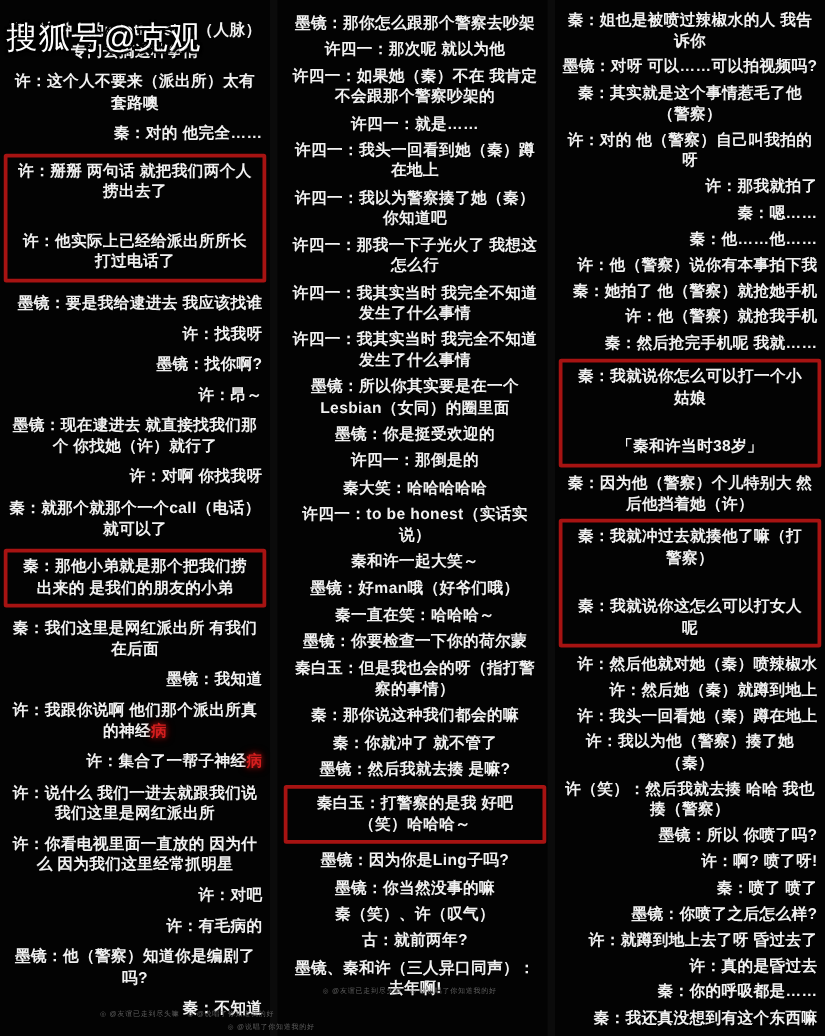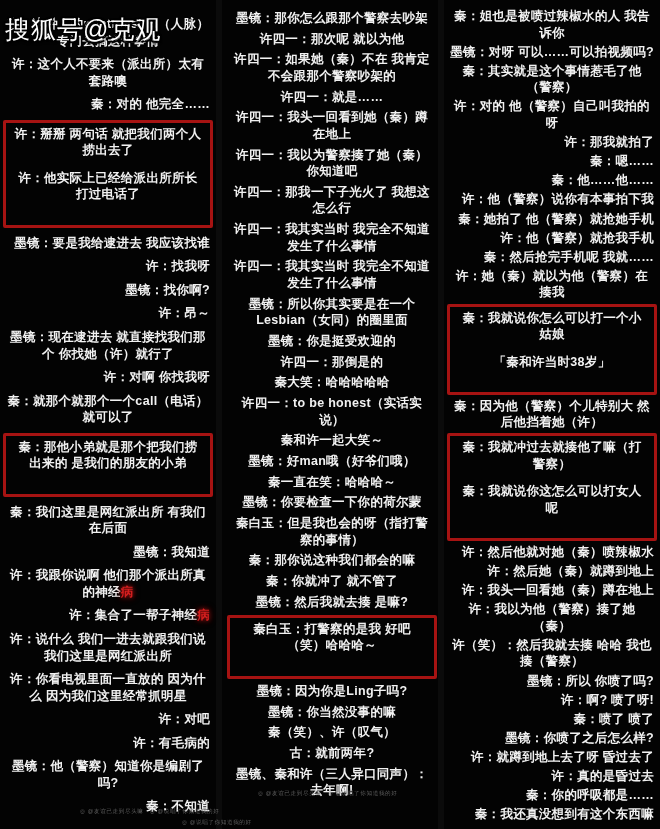--- a/index.html
+++ b/index.html
@@ -27,24 +27,24 @@
     font-weight:bold;
     font-size:12.5px;
     line-height:1.32;
     color:#f1f1f1;
     padding:0 4px;
     letter-spacing:0.3px;
   }
   .redbox{
     border:3px solid #a61312;
     border-radius:2px;
-    padding:3px 3px 22px;
+    padding:3px 3px 5px;
     margin:0 1px;
     display:flex;flex-direction:column;
-    gap:11px;
+    gap:23px;
     align-self:stretch;
   }
   .redmark{
     color:#d41f1f;
     text-shadow:0 0 4px #8e0e0e,0 0 7px #7a0c0c;
   }
   .top-watermark{
     position:absolute;left:5px;top:13px;
     font-size:25px;font-weight:normal;color:#fdfdfd;
     letter-spacing:1px;
@@ -134,21 +134,20 @@
       <div class="msg">墨镜：对呀 可以……可以拍视频吗?</div>
       <div class="msg">秦：其实就是这个事情惹毛了他（警察）</div>
       <div class="msg">许：对的 他（警察）自己叫我拍的呀</div>
       <div class="msg">许：那我就拍了</div>
       <div class="msg">秦：嗯……</div>
       <div class="msg">秦：他……他……</div>
       <div class="msg">许：他（警察）说你有本事拍下我</div>
       <div class="msg">秦：她拍了 他（警察）就抢她手机</div>
       <div class="msg">许：他（警察）就抢我手机</div>
       <div class="msg">秦：然后抢完手机呢 我就……</div>
-      <div class="msg">许：她（秦）就以为他（警察）在揍我</div>
       <div class="redbox">
         <div class="msg">秦：我就说你怎么可以打一个小姑娘</div>
         <div class="msg">「秦和许当时38岁」</div>
       </div>
       <div class="msg">秦：因为他（警察）个儿特别大 然后他挡着她（许）</div>
       <div class="redbox">
         <div class="msg">秦：我就冲过去就揍他了嘛（打警察）</div>
         <div class="msg">秦：我就说你这怎么可以打女人呢</div>
       </div>
       <div class="msg">许：然后他就对她（秦）喷辣椒水</div>

